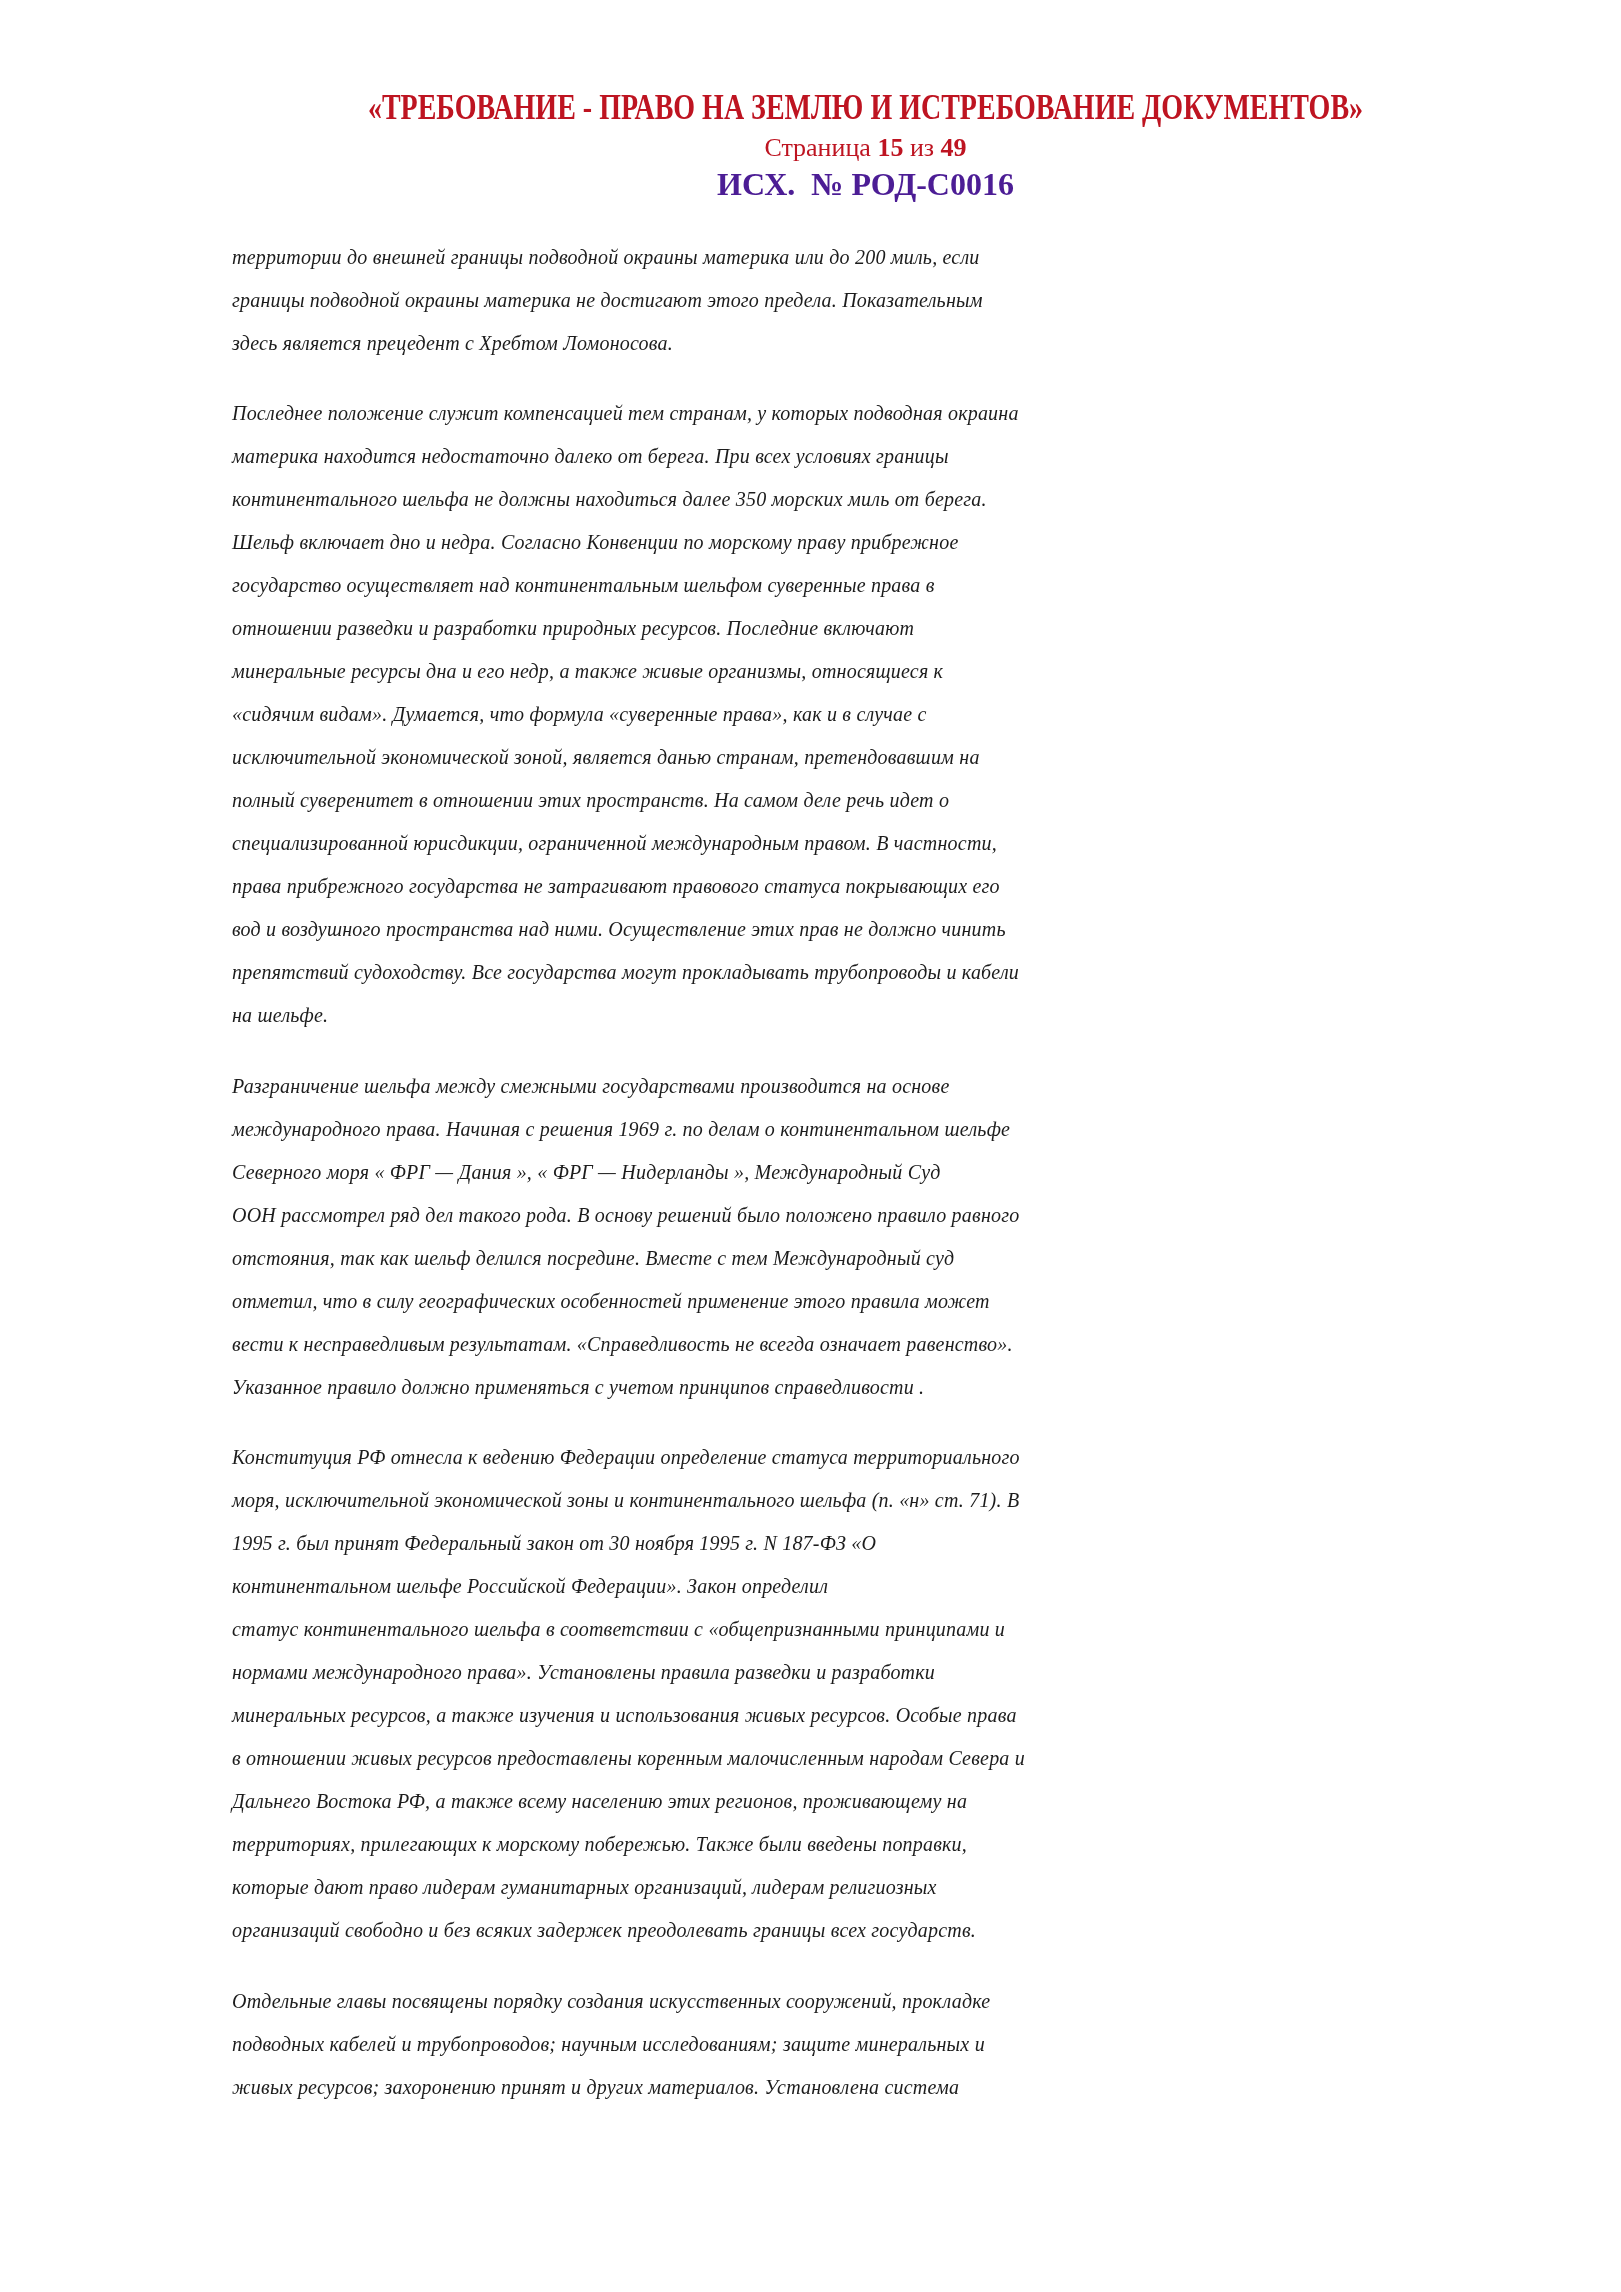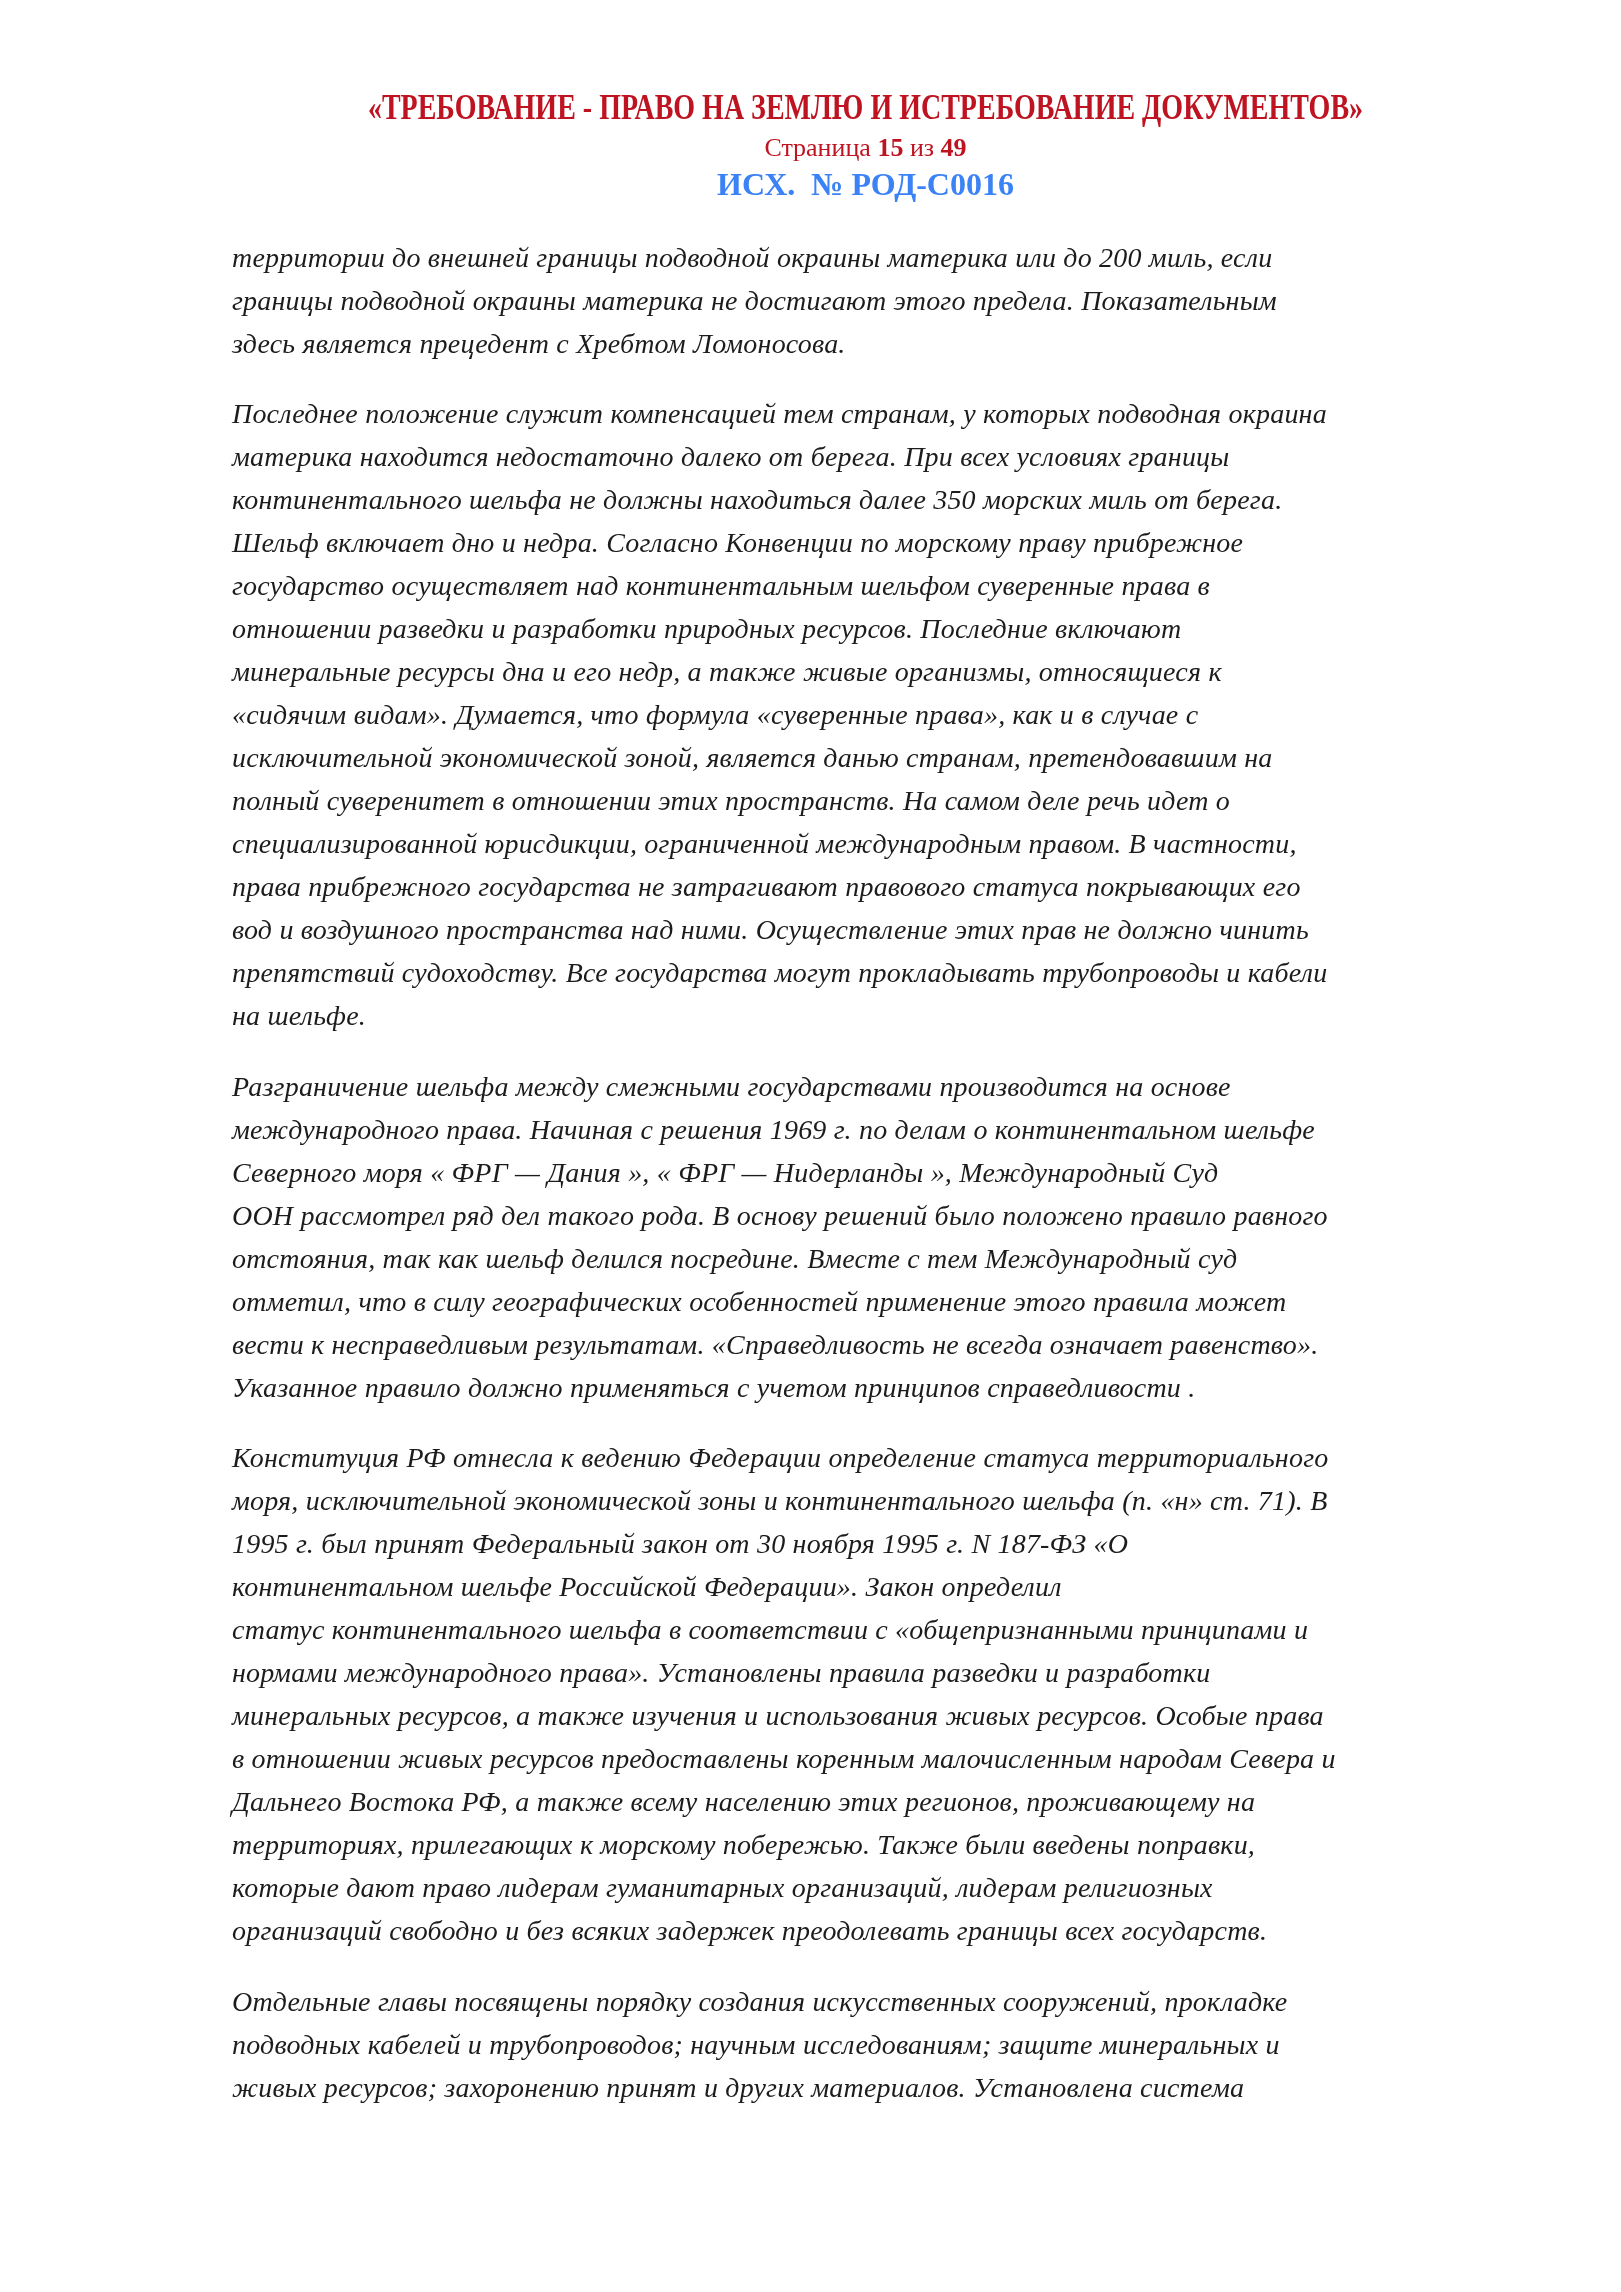--- a/index.html
+++ b/index.html
@@ -36,42 +36,42 @@
   }
   .ref-line {
     font-weight: bold;
     font-size: 32px;
     line-height: 37px;
     white-space: pre-wrap;
   }
   .body-text {
     margin: 33px 122px 0 232px;
     font-style: italic;
-    font-size: 28px;
+    font-size: 20px;
     line-height: 43px;
     letter-spacing: 0.2px;
   }
   .para {
     white-space: pre-line;
     margin: 0 0 27.4px 0;
   }
 </style>
 </head>
 <body>
 
 <div class="page" style="background: rgb(255, 255, 255);">
   <div class="header">
     <div class="doc-title" style="color: rgb(190, 20, 33);">«ТРЕБОВАНИЕ - ПРАВО НА ЗЕМЛЮ И ИСТРЕБОВАНИЕ ДОКУМЕНТОВ»</div>
     <div class="page-line" style="color: rgb(190, 20, 33);">
       <span>Страница</span>
       <span class="num">15</span>
       <span>из</span>
       <span class="num">49</span>
     </div>
-    <div class="ref-line" style="color: #3b82f6;">ИСХ.  № РОД-С0016</div>
+    <div class="ref-line" style="color: #4c1d95;">ИСХ.  № РОД-С0016</div>
   </div>
 
   <div class="body-text" style="color: rgb(28, 28, 28);">
       <div class="para">территории до внешней границы подводной окраины материка или до 200 миль, если
 границы подводной окраины материка не достигают этого предела. Показательным
 здесь является прецедент с Хребтом Ломоносова.</div>
       <div class="para">Последнее положение служит компенсацией тем странам, у которых подводная окраина
 материка находится недостаточно далеко от берега. При всех условиях границы
 континентального шельфа не должны находиться далее 350 морских миль от берега.
 Шельф включает дно и недра. Согласно Конвенции по морскому праву прибрежное

